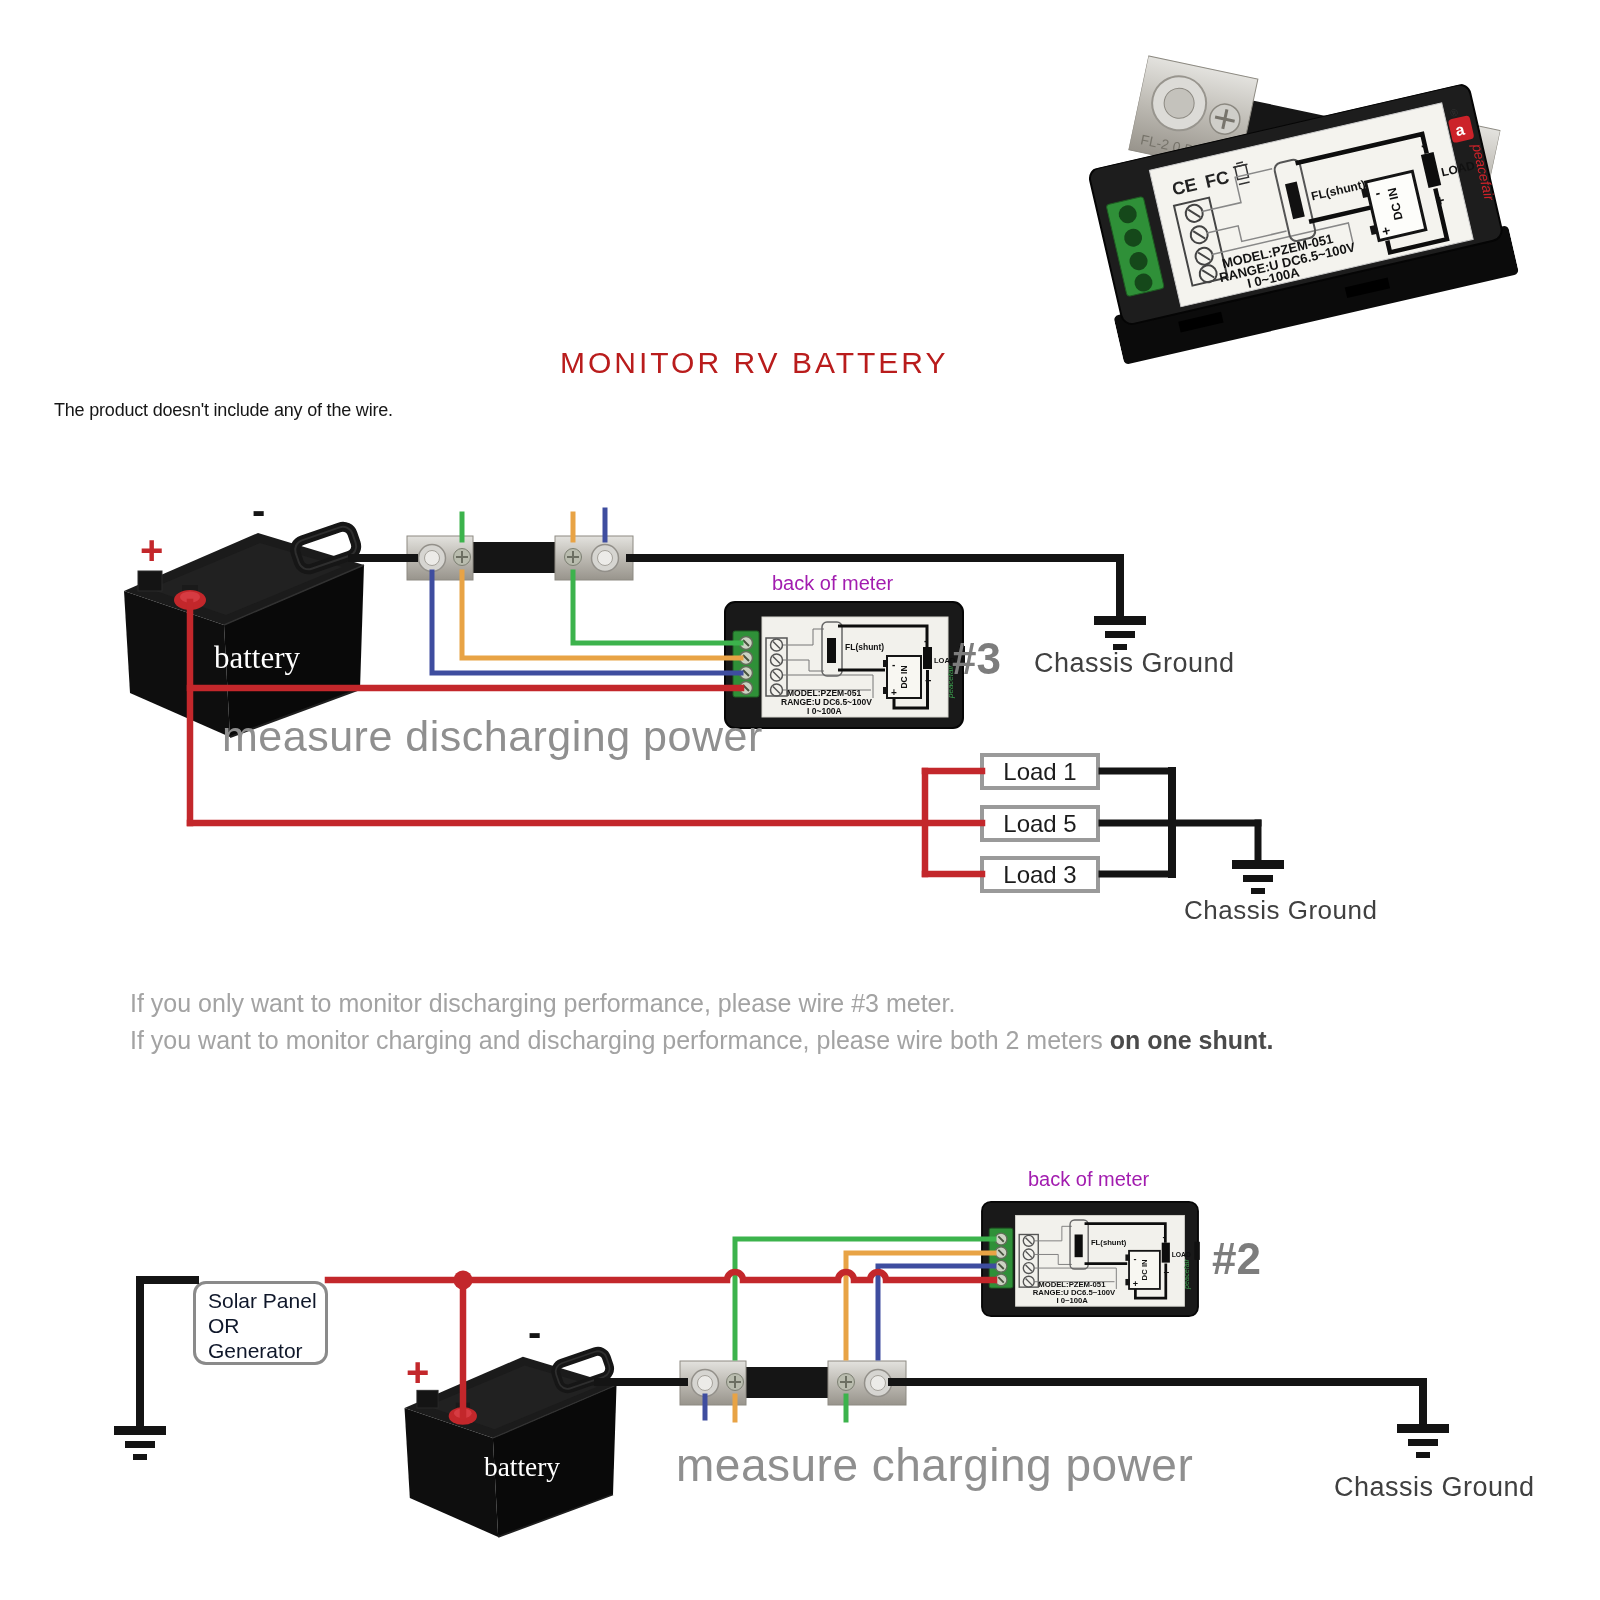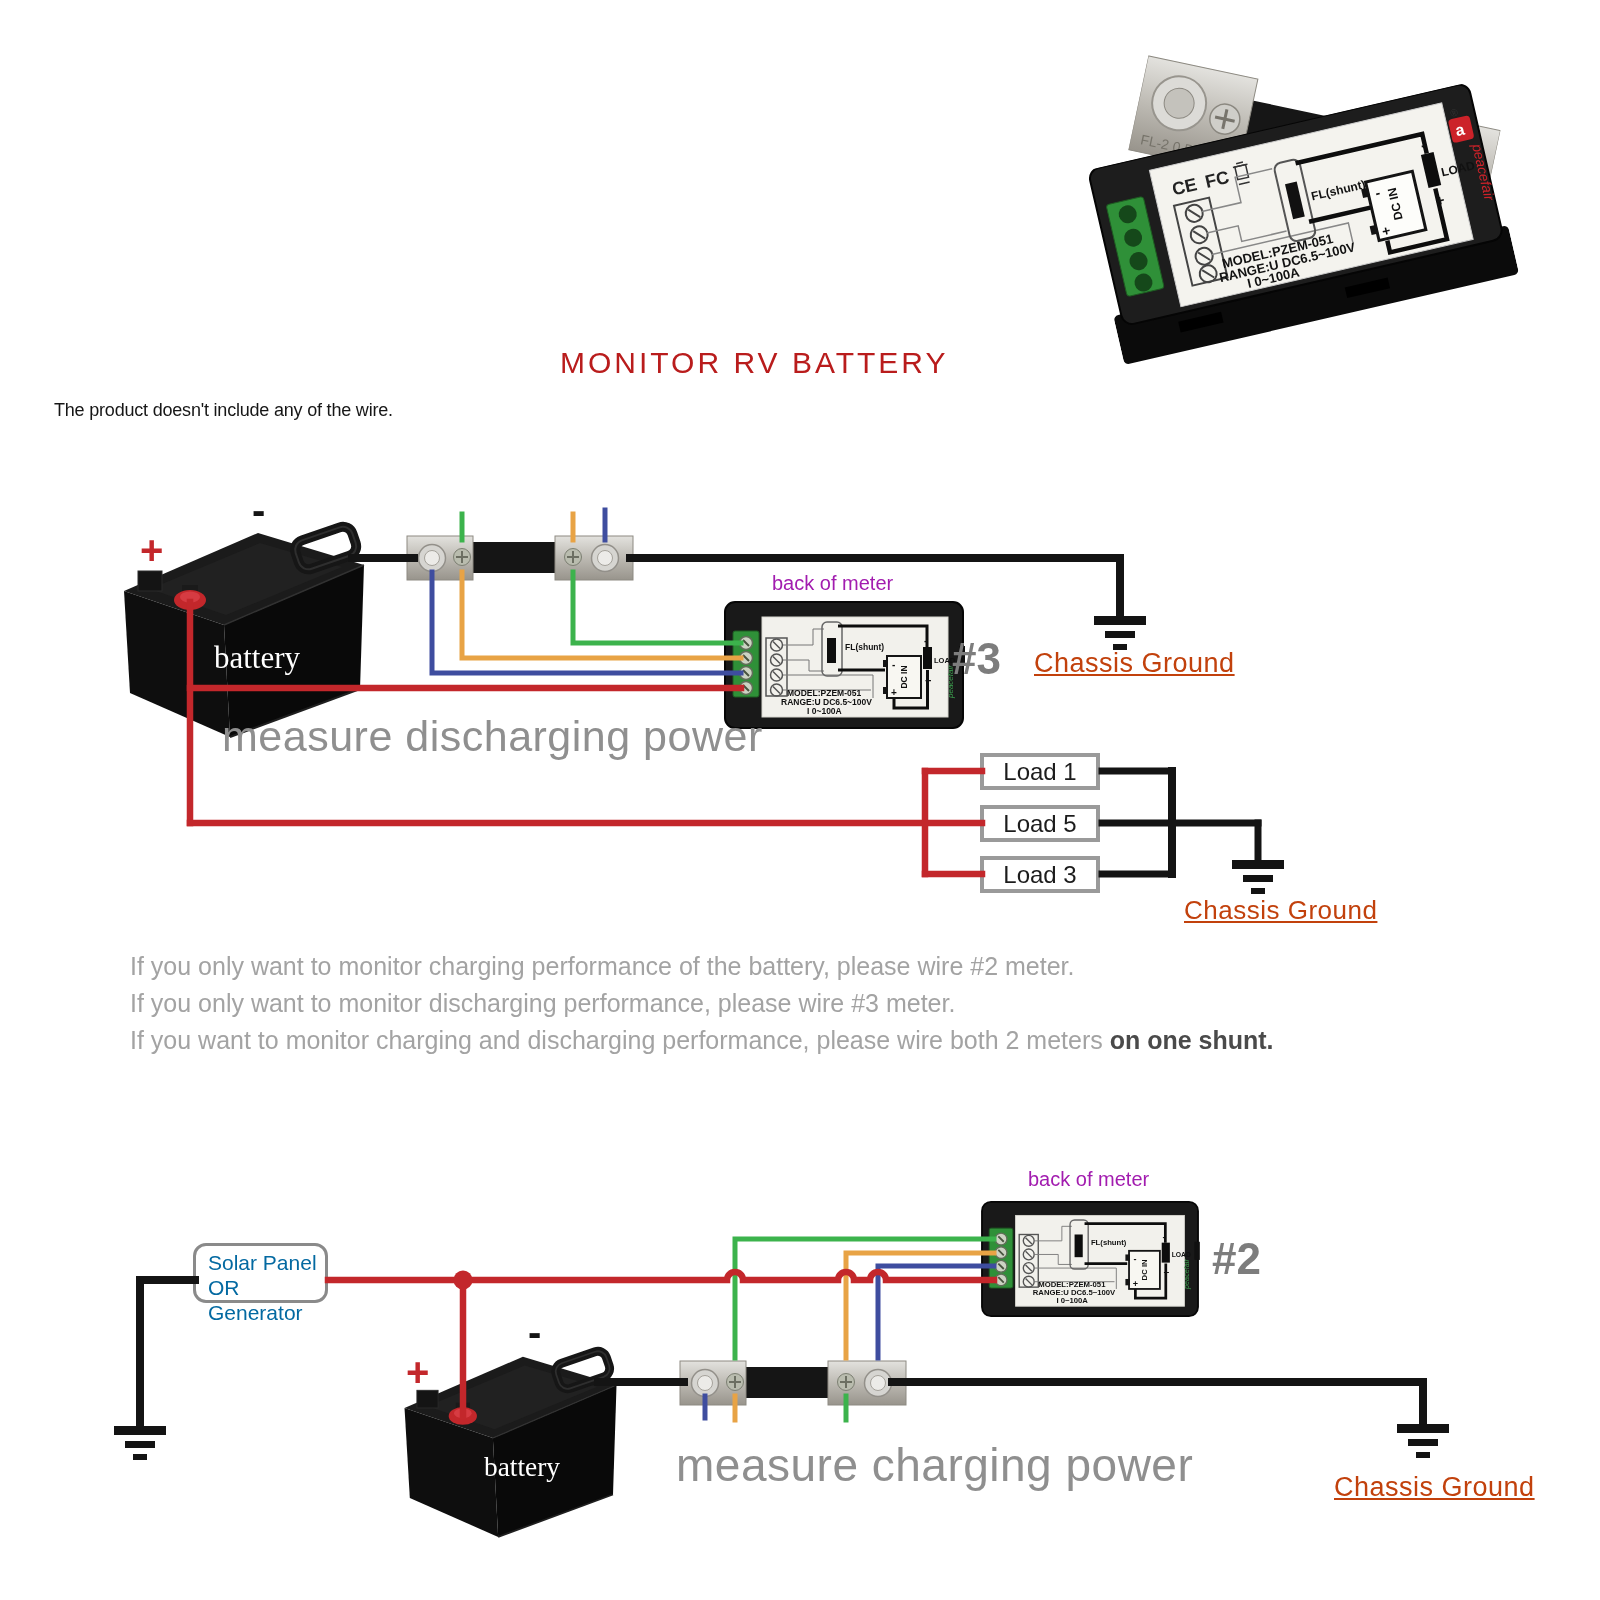--- a/index.html
+++ b/index.html
@@ -5,27 +5,27 @@
   html,body{margin:0;padding:0;background:#fff;}
   .canvas{position:relative;width:1600px;height:1600px;background:#fff;overflow:hidden;
           font-family:"Liberation Sans",sans-serif;}
   .abs{position:absolute;}
   .title{font-size:30px;letter-spacing:3px;color:#b91c1c;}
   .intro{font-size:18px;color:#161616;letter-spacing:-0.2px;}
   .caption{font-size:43px;color:var(--caption-gray);letter-spacing:0.5px;}
   .caption2{font-size:46px;}
   .meternum{font-size:44px;font-weight:bold;color:#7d7d7d;}
   .backlbl{font-size:20px;color:#a21caf;}
-  .cglbl{font-size:27px;color:#c2410c;letter-spacing:0.5px;text-decoration:underline;}
+  .cglbl{font-size:27px;color:#404040;letter-spacing:0.5px;}
   .instr{font-size:25px;color:var(--text-gray);}
   .instr b{color:#4a4a4a;font-weight:600;}
   .loadbox{box-sizing:border-box;width:120px;height:37px;background:#fff;border:4px solid #9a9a9a;
            display:flex;align-items:center;justify-content:center;font-size:24px;color:#1c1c1c;}
-  .srcbox{box-sizing:border-box;width:135px;height:60px;background:#fff;border:3px solid #8a8a8a;
-          border-radius:13px;padding:4px 0 0 12px;font-size:21px;line-height:25px;color:#0369a1;}
+  .srcbox{box-sizing:border-box;width:135px;height:84px;background:#fff;border:3px solid #8a8a8a;
+          border-radius:13px;padding:4px 0 0 12px;font-size:21px;line-height:25px;color:#0f172a;margin-top:38px;}
   .plus{font-size:40px;color:var(--wire-red);font-weight:bold;}
   .minus{font-size:40px;color:#141414;font-weight:bold;}
   .rot12{transform:rotate(12deg);transform-origin:top left;}
   .rotm13{transform:rotate(-13deg);transform-origin:top left;}
   
   .wk{stroke:var(--wire-black);stroke-width:8;fill:none;stroke-linecap:square;}
   .wk7{stroke:var(--wire-black);stroke-width:7;fill:none;stroke-linecap:square;}
   .wr{stroke:var(--wire-red);stroke-width:6.5;fill:none;stroke-linecap:square;}
   .wg{stroke:var(--wire-green);stroke-width:5;fill:none;stroke-linecap:square;}
   .wo{stroke:var(--wire-orange);stroke-width:5;fill:none;stroke-linecap:square;}
@@ -311,21 +311,20 @@
   </svg>
 
   <div class="abs plus" style="left:140px;top:528px;">+</div>
   <div class="abs minus" style="left:252px;top:488px;">-</div>
   <div class="abs backlbl" style="left:772px;top:572px;">back of meter</div>
   <div class="abs meternum" style="left:952px;top:634px;">#3</div>
   <div class="abs cglbl" style="left:1034px;top:648px;">Chassis Ground</div>
   <div class="abs caption" style="left:222px;top:712px;">measure discharging power</div>
   <div class="abs cglbl" style="left:1184px;top:895px;font-size:26px;">Chassis Ground</div>
 
-  <div class="abs instr" style="left:130px;top:952px;">If you only want to monitor charging performance of the battery, please wire #2 meter.</div>
   <div class="abs instr" style="left:130px;top:989px;">If you only want to monitor discharging performance, please wire #3 meter.</div>
   <div class="abs instr" style="left:130px;top:1026px;"><span>If you want to monitor charging and discharging performance, please wire both 2 meters </span><b>on one shunt.</b></div>
 
   <div class="abs backlbl" style="left:1028px;top:1168px;">back of meter</div>
   <div class="abs meternum" style="left:1212px;top:1234px;">#2</div>
   <div class="abs plus" style="left:406px;top:1350px;">+</div>
   <div class="abs minus" style="left:528px;top:1310px;">-</div>
   <div class="abs caption caption2" style="left:676px;top:1438px;">measure charging power</div>
   <div class="abs cglbl" style="left:1334px;top:1472px;">Chassis Ground</div>
 

